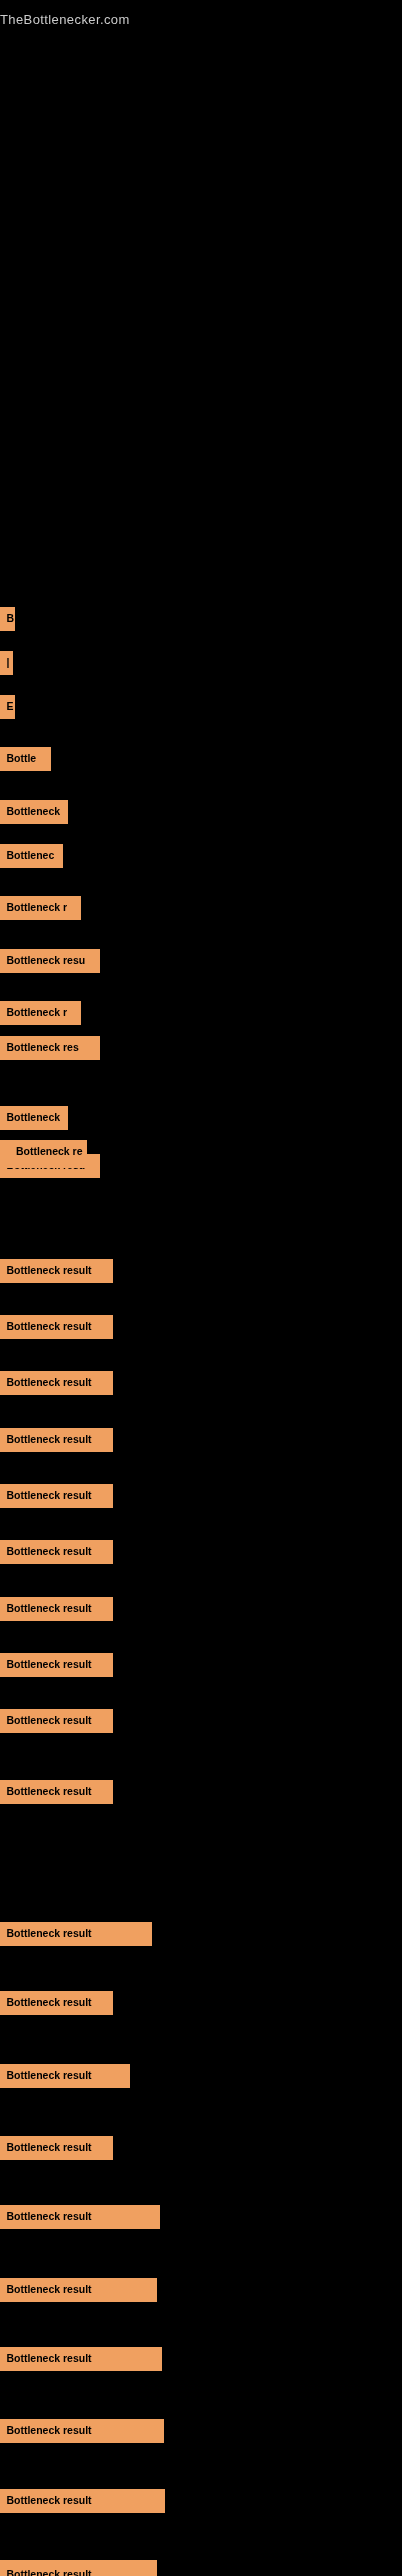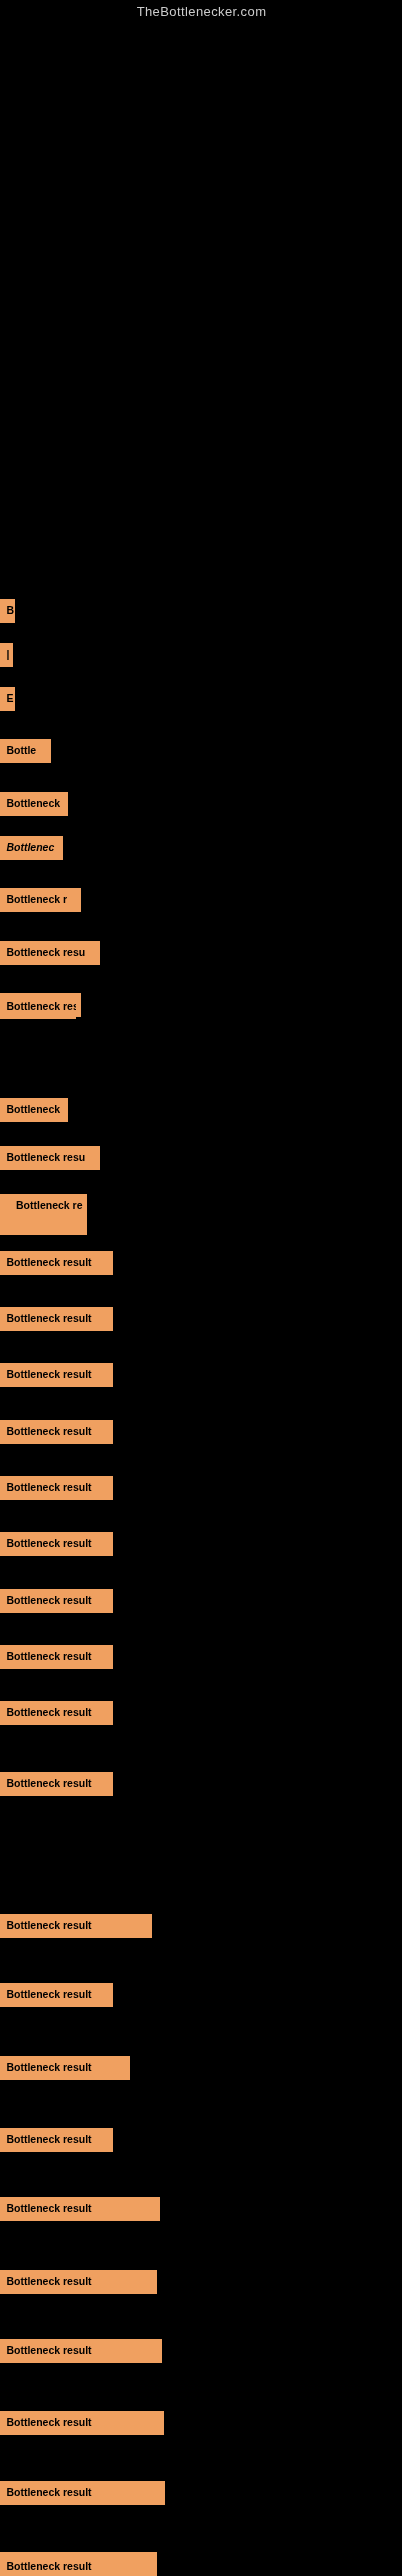--- a/index.html
+++ b/index.html
@@ -12,22 +12,22 @@
       background-color: #000000;
       width: 403px;
       min-height: 2576px;
       font-family: Arial, sans-serif;
       position: relative;
     }
 
     .site-title {
       color: #cccccc;
       font-size: 13px;
-      text-align: center;
-      padding-top: 4px;
+      text-align: left;
+      padding-top: 12px;
       letter-spacing: 0.4px;
     }
 
     .bottleneck-bar {
       background-color: #f0a060;
       color: #000;
       font-size: 10.5px;
       font-weight: bold;
       padding: 3.2px 6.4px;
       display: inline-block;
@@ -41,28 +41,28 @@
 <body>
 
 <span class="site-title" style="display:block; width:100%;">TheBottlenecker.com</span>
 
 <div id="bars-container" style="position:relative; width:403px; height:2576px;">
 <div class="bottleneck-bar" style="top: 580px; width: 14.5px; height: 24px; line-height: 17.7px;">B</div>
     <div class="bottleneck-bar" style="top: 624px; width: 11.3px; height: 24px; line-height: 17.7px;">|</div>
     <div class="bottleneck-bar" style="top: 668px; width: 14.5px; height: 24px; line-height: 17.7px;">E</div>
     <div class="bottleneck-bar" style="top: 720px; width: 51px; height: 24px; line-height: 17.7px;">Bottle</div>
     <div class="bottleneck-bar" style="top: 773px; width: 68px; height: 24px; line-height: 17.7px;">Bottleneck</div>
-    <div class="bottleneck-bar" style="top: 817px; width: 63px; height: 24px; line-height: 17.7px; font-style: italic;">Bottlenec</div>
+    <div class="bottleneck-bar" style="top: 817px; width: 63px; height: 24px; line-height: 17.7px;">Bottlenec</div>
     <div class="bottleneck-bar" style="top: 869px; width: 81px; height: 24px; line-height: 17.7px;">Bottleneck r</div>
     <div class="bottleneck-bar" style="top: 922px; width: 100px; height: 24px; line-height: 17.7px;">Bottleneck resu</div>
     <div class="bottleneck-bar" style="top: 974px; width: 81px; height: 24px; line-height: 17.7px;">Bottleneck r</div>
-    <div class="bottleneck-bar" style="top: 976px; width: 76px; height: 24px; line-height: 17.7px;">Bottleneck res</div>
+    <div class="bottleneck-bar" style="top: 1009px; width: 100px; height: 24px; line-height: 17.7px;">Bottleneck res</div>
     <div class="bottleneck-bar" style="top: 1079px; width: 68px; height: 24px; line-height: 17.7px;">Bottleneck</div>
     <div class="bottleneck-bar" style="top: 1127px; width: 100px; height: 24px; line-height: 17.7px;">Bottleneck resu</div>
-    <div class="bottleneck-bar" style="top: 1175px; width: 87px; height: 41px; line-height: 17.7px; padding-left: 16px;">Bottleneck re</div>
+    <div class="bottleneck-bar" style="top: 1113px; width: 87px; height: 28px; line-height: 17.7px; padding-left: 16px;">Bottleneck re</div>
     <div class="bottleneck-bar" style="top: 1232px; width: 113px; height: 24px; line-height: 17.7px;">Bottleneck result</div>
     <div class="bottleneck-bar" style="top: 1288px; width: 113px; height: 24px; line-height: 17.7px;">Bottleneck result</div>
     <div class="bottleneck-bar" style="top: 1344px; width: 113px; height: 24px; line-height: 17.7px;">Bottleneck result</div>
     <div class="bottleneck-bar" style="top: 1401px; width: 113px; height: 24px; line-height: 17.7px;">Bottleneck result</div>
     <div class="bottleneck-bar" style="top: 1457px; width: 113px; height: 24px; line-height: 17.7px;">Bottleneck result</div>
     <div class="bottleneck-bar" style="top: 1513px; width: 113px; height: 24px; line-height: 17.7px;">Bottleneck result</div>
     <div class="bottleneck-bar" style="top: 1570px; width: 113px; height: 24px; line-height: 17.7px;">Bottleneck result</div>
     <div class="bottleneck-bar" style="top: 1626px; width: 113px; height: 24px; line-height: 17.7px;">Bottleneck result</div>
     <div class="bottleneck-bar" style="top: 1682px; width: 113px; height: 24px; line-height: 17.7px;">Bottleneck result</div>
     <div class="bottleneck-bar" style="top: 1753px; width: 113px; height: 24px; line-height: 17.7px;">Bottleneck result</div>

